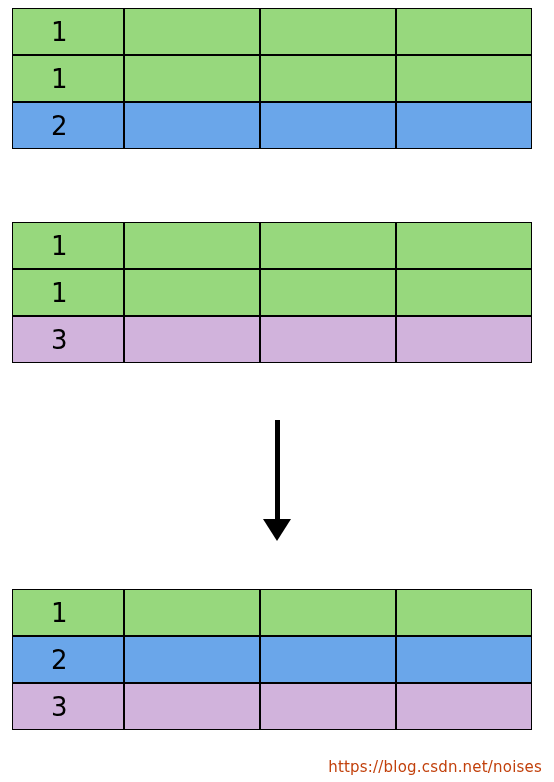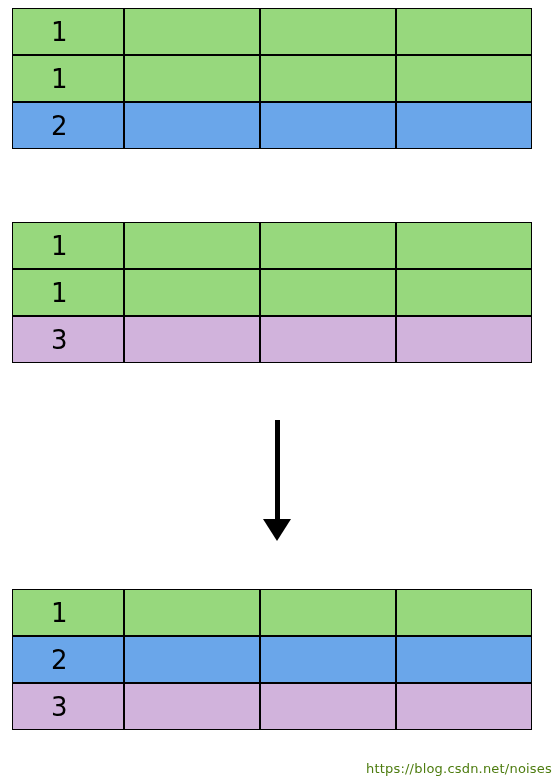--- a/index.html
+++ b/index.html
@@ -57,24 +57,24 @@
   .arrow-head {
     width: 0;
     height: 0;
     border-left: 14px solid transparent;
     border-right: 14px solid transparent;
     border-top: 22px solid #000;
     margin-top: -1px;
   }
   .watermark {
     position: absolute;
-    right: 2px;
+    right: 12px;
     bottom: 6px;
-    font-size: 13px;
-    color: #4d7c0f;
+    font-size: 15px;
+    color: #c2410c;
     letter-spacing: 0.2px;
   }
 </style>
 </head>
 <body>
 
 <div class="canvas">
 
   <div class="table" style="top:8px">
     <div class="row">

